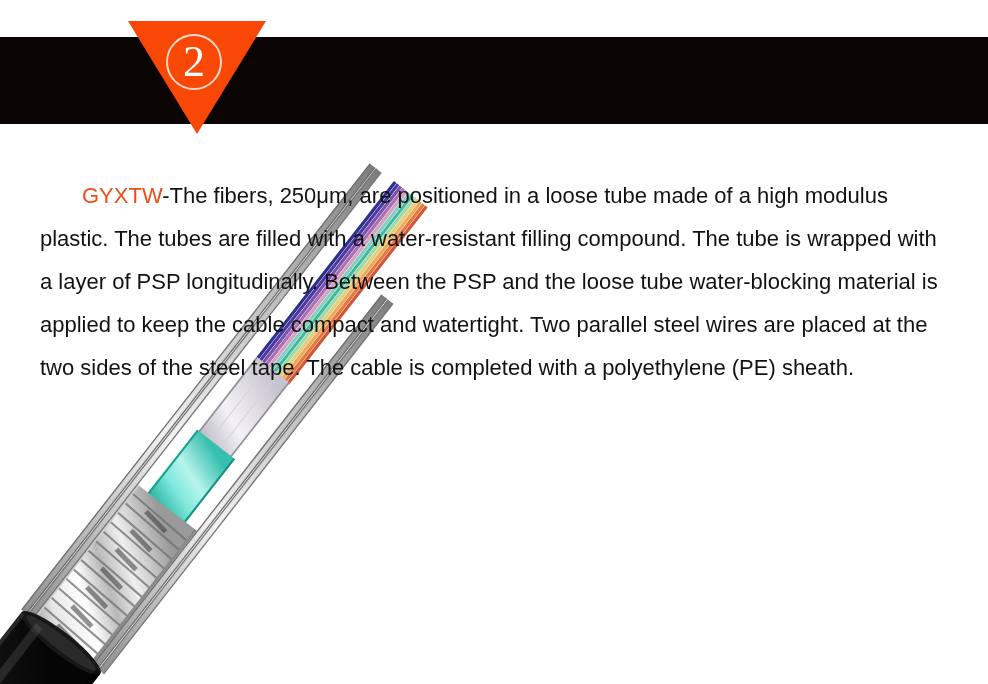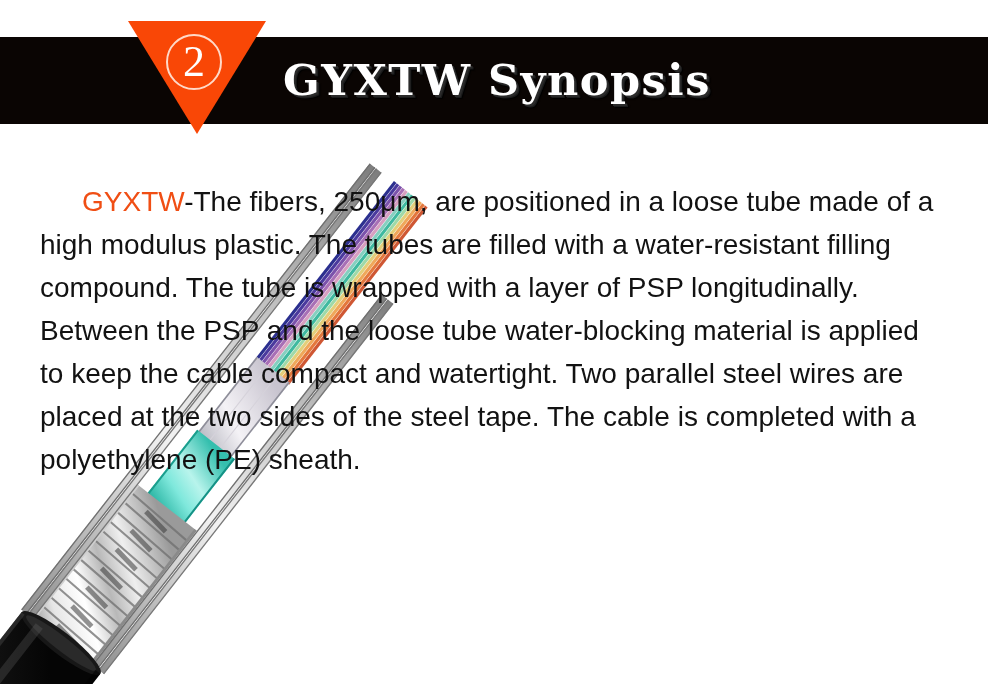--- a/index.html
+++ b/index.html
@@ -91,21 +91,21 @@
   }
 
   
   .synopsis {
     position: absolute;
     left: 40px;
     top: 152px;
     width: 908px;
     z-index: 6;
     font-family: "Liberation Sans", sans-serif;
-    font-size: 28px;
+    font-size: 22px;
     line-height: 43px;
     color: #121212;
     text-indent: 42px;
     text-align: left;
   }
   .synopsis .brand {
     color: #f04e14;
   }
 
   
@@ -274,20 +274,19 @@
   </div>
 
   <div class="banner-bar"></div>
 
   <div class="badge-wrap">
     <div class="badge-triangle"></div>
     <div class="badge-circle"></div>
     <div class="badge-number">2</div>
   </div>
 
-  <div class="banner-title">GYXTW Synopsis</div>
 
   <p class="synopsis">
     <span class="brand">GYXTW</span><span>-The fibers, 250μm, are positioned in a loose tube made of a high modulus plastic. The tubes are filled with a water-resistant filling compound. The tube is wrapped with a layer of PSP longitudinally. Between the PSP and the loose tube water-blocking material is applied to keep the cable compact and watertight. Two parallel steel wires are placed at the two sides of the steel tape. The cable is completed with a polyethylene (PE) sheath.</span>
   </p>
 
 
 </div>
 
 </body></html>

